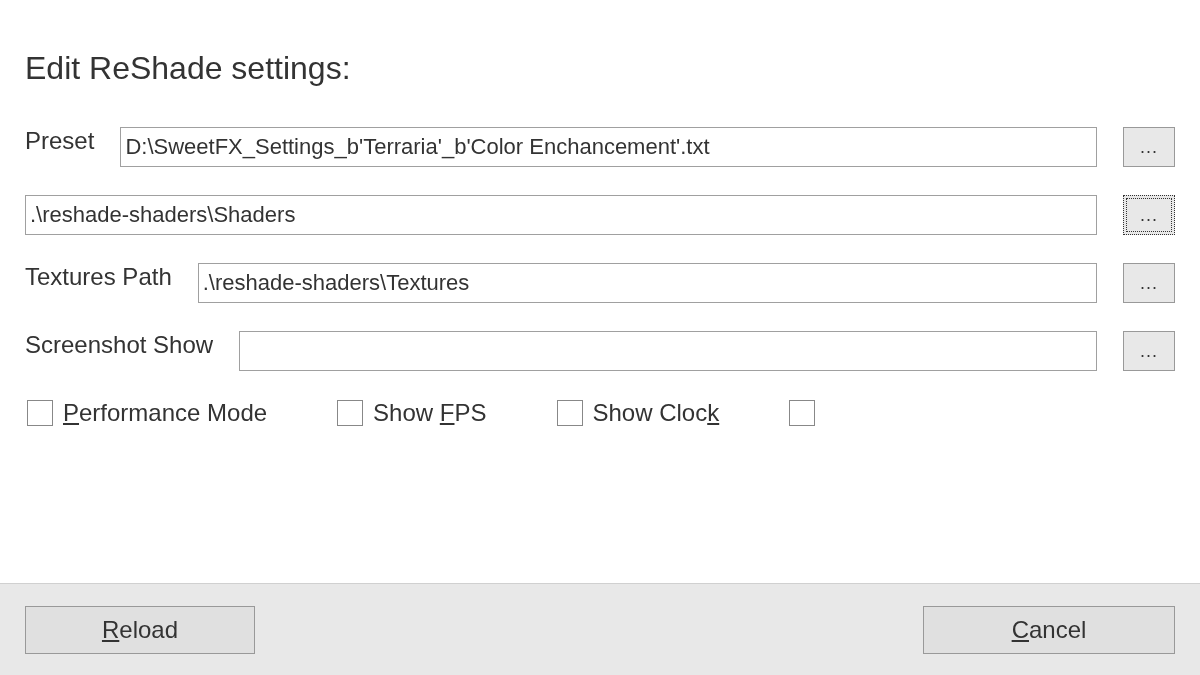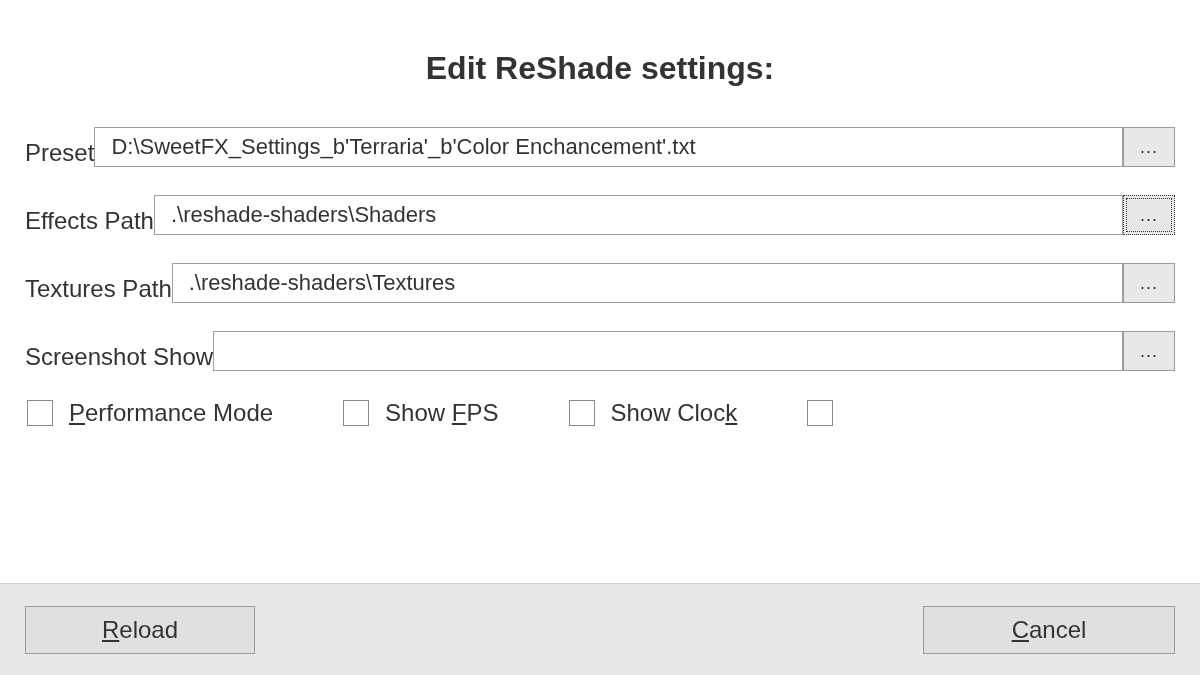--- a/index.html
+++ b/index.html
@@ -13,42 +13,41 @@
       width: 1200px;
       height: 675px;
       overflow: hidden;
       position: relative;
     }
     .content {
       padding: 20px 25px 0 25px;
     }
     .title {
       font-size: 32px;
-      font-weight: 700;
+      font-weight: 400;
       color: #333;
       margin-bottom: 40px;
       margin-top: 30px;
-      text-align: center;
     }
     .field-row {
       display: flex;
-      align-items: flex-end;
+      align-items: flex-start;
       margin-bottom: 28px;
-      gap: 0;
+      gap: 26px;
     }
     .field-label {
       font-size: 24px;
       color: #333;
       white-space: nowrap;
     }
     .text-input {
       flex: 1;
       height: 40px;
       border: 1px solid #a0a0a0;
-      padding: 0 16px;
+      padding: 0 4px;
       font-size: 22px;
       font-family: inherit;
       background: #ffffff;
       color: #333;
     }
     .browse-btn {
       width: 52px;
       height: 40px;
       border: 1px solid #999;
       background: #e8e8e8;
@@ -67,21 +66,21 @@
     }
     .checkbox-row {
       display: flex;
       gap: 70px;
       margin-top: 10px;
       padding-left: 2px;
     }
     .checkbox-item {
       display: flex;
       align-items: center;
-      gap: 16px;
+      gap: 10px;
       cursor: pointer;
     }
     .checkbox-box {
       width: 26px;
       height: 26px;
       border: 1px solid #888;
       background: #fff;
     }
     .checkbox-label {
       font-size: 24px;
@@ -132,21 +131,20 @@
 <div class="content">
   <h1 class="title">Edit ReShade settings:</h1>
 
   <div class="field-row">
     <span class="field-label">Preset</span>
     <input type="text" class="text-input" value="D:\SweetFX_Settings_b'Terraria'_b'Color Enchancement'.txt" style="">
     <button class="browse-btn">...</button>
   </div>
 
   <div class="field-row">
-    <span class="field-label">Effects Path</span>
     <input type="text" class="text-input" value=".\reshade-shaders\Shaders" style="">
     <button class="browse-btn focused">...</button>
   </div>
 
   <div class="field-row">
     <span class="field-label">Textures Path</span>
     <input type="text" class="text-input" value=".\reshade-shaders\Textures" style="">
     <button class="browse-btn">...</button>
   </div>
 

